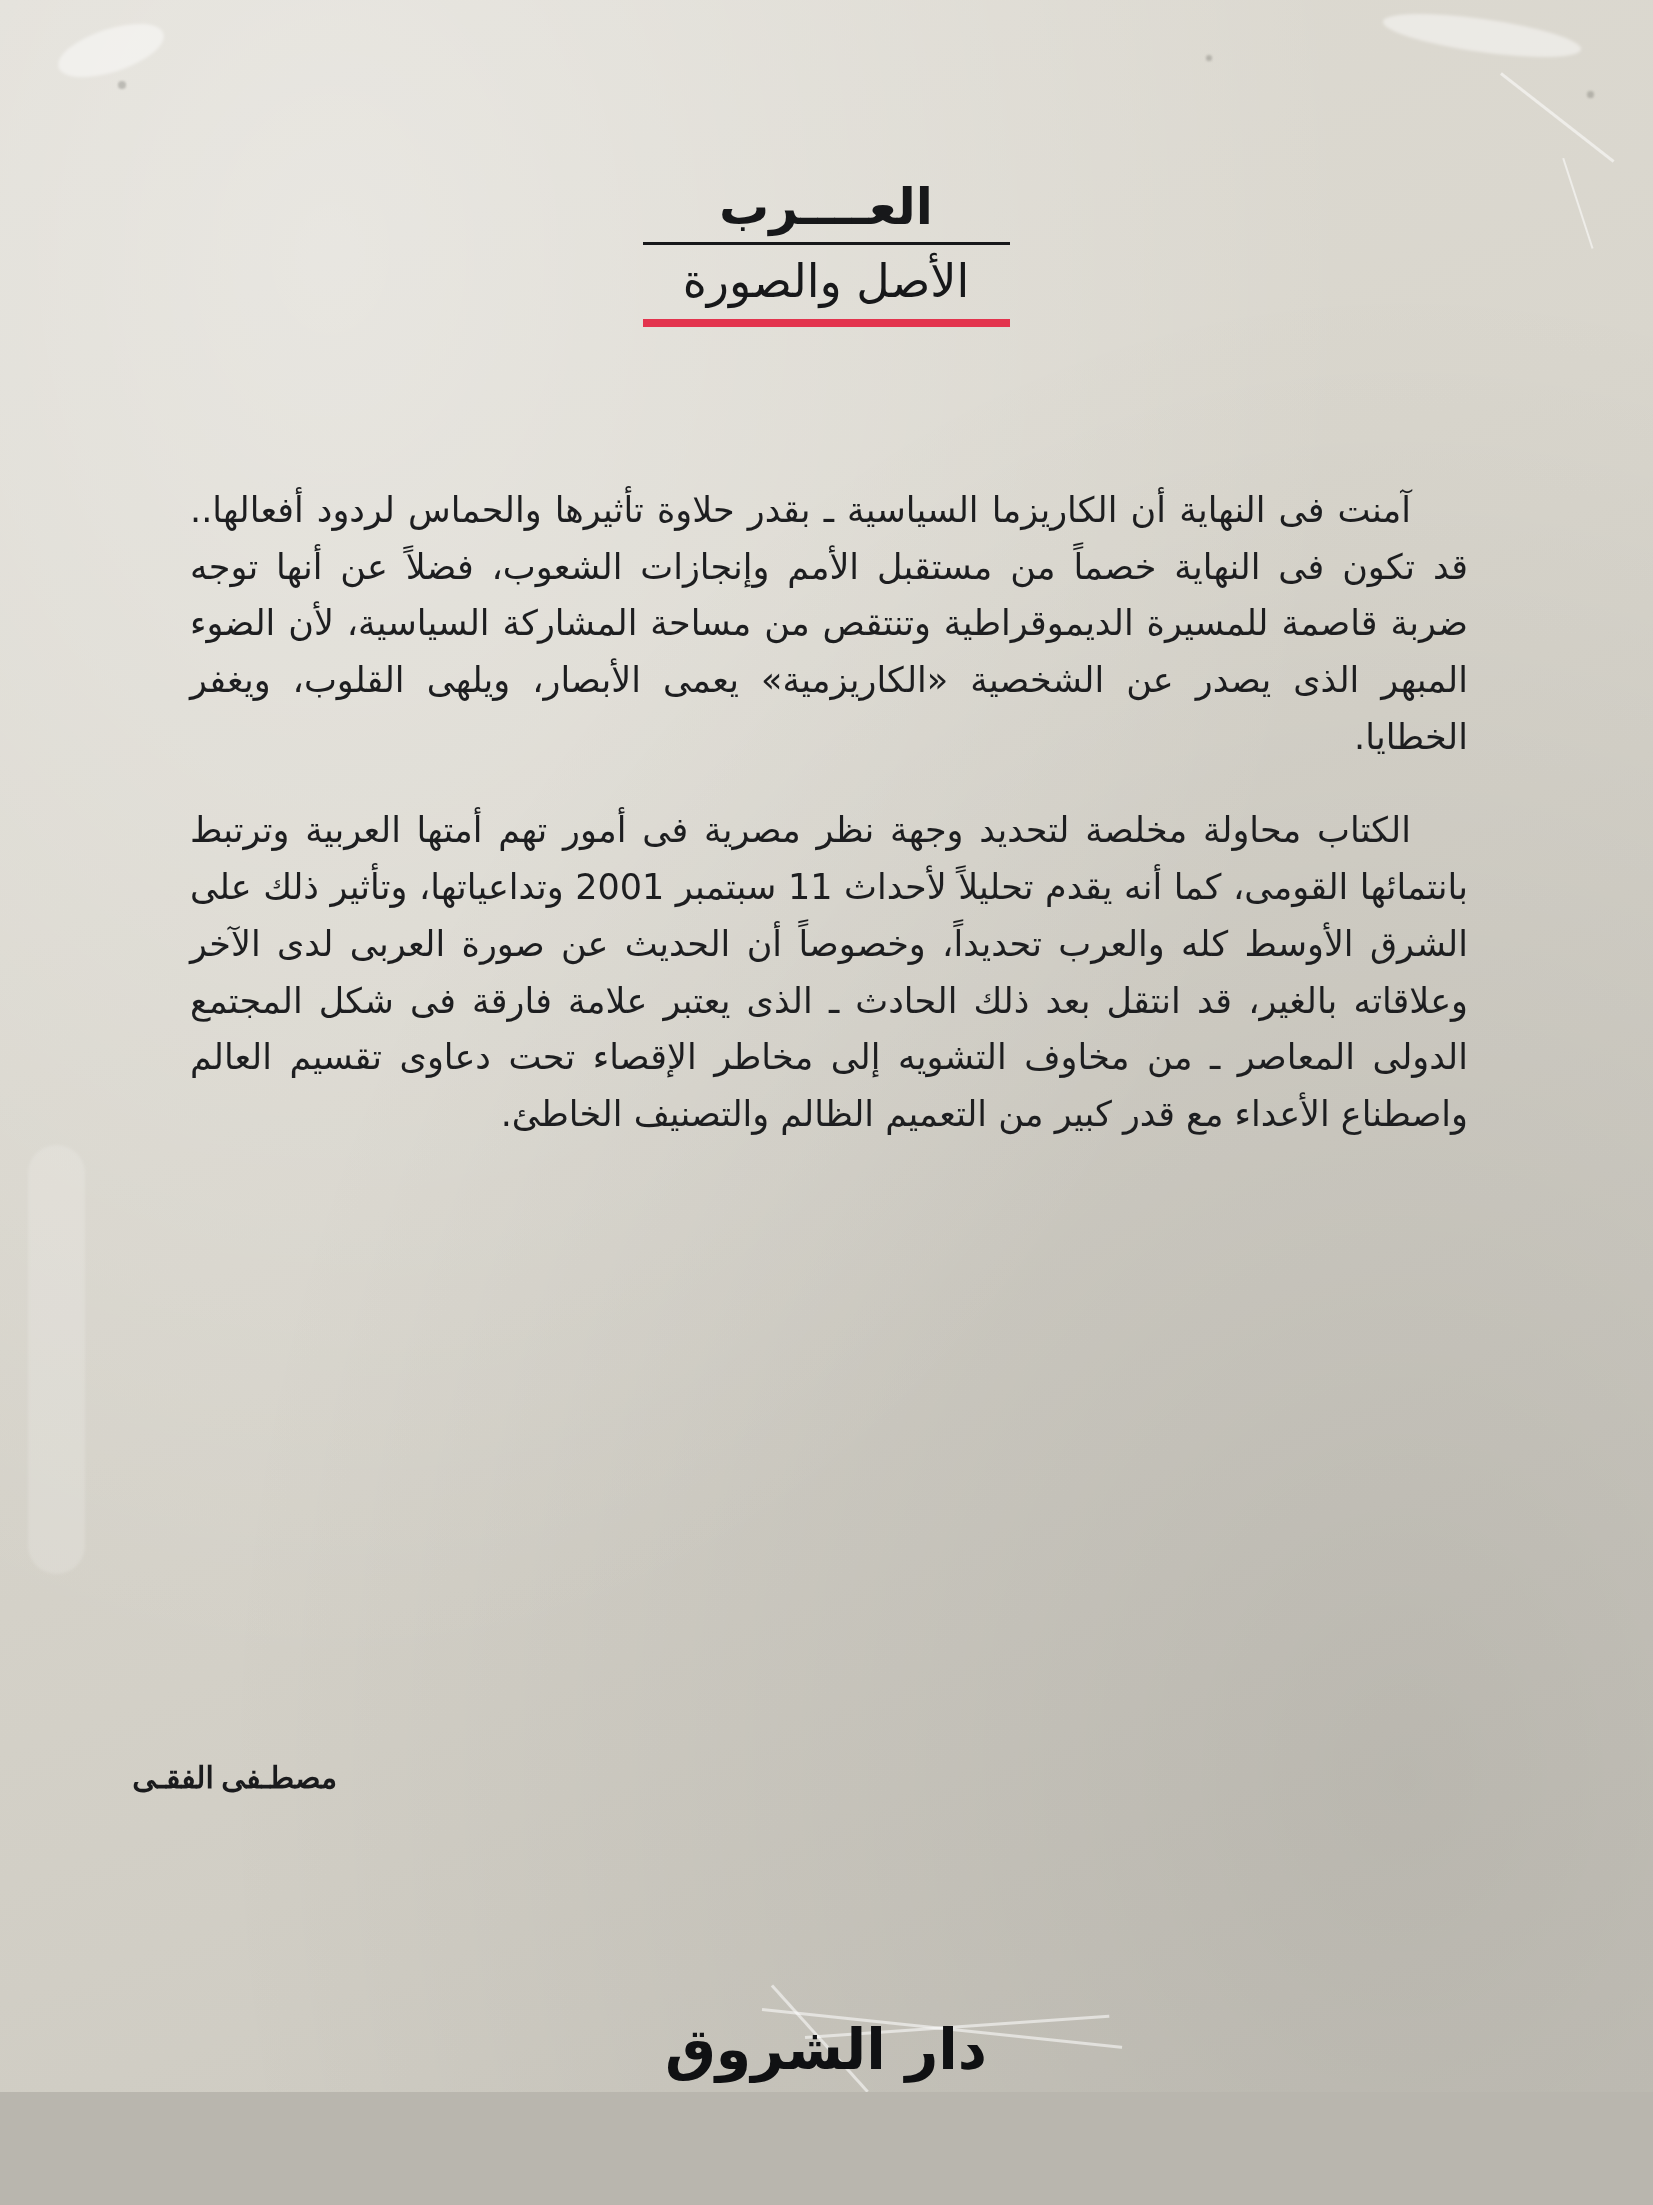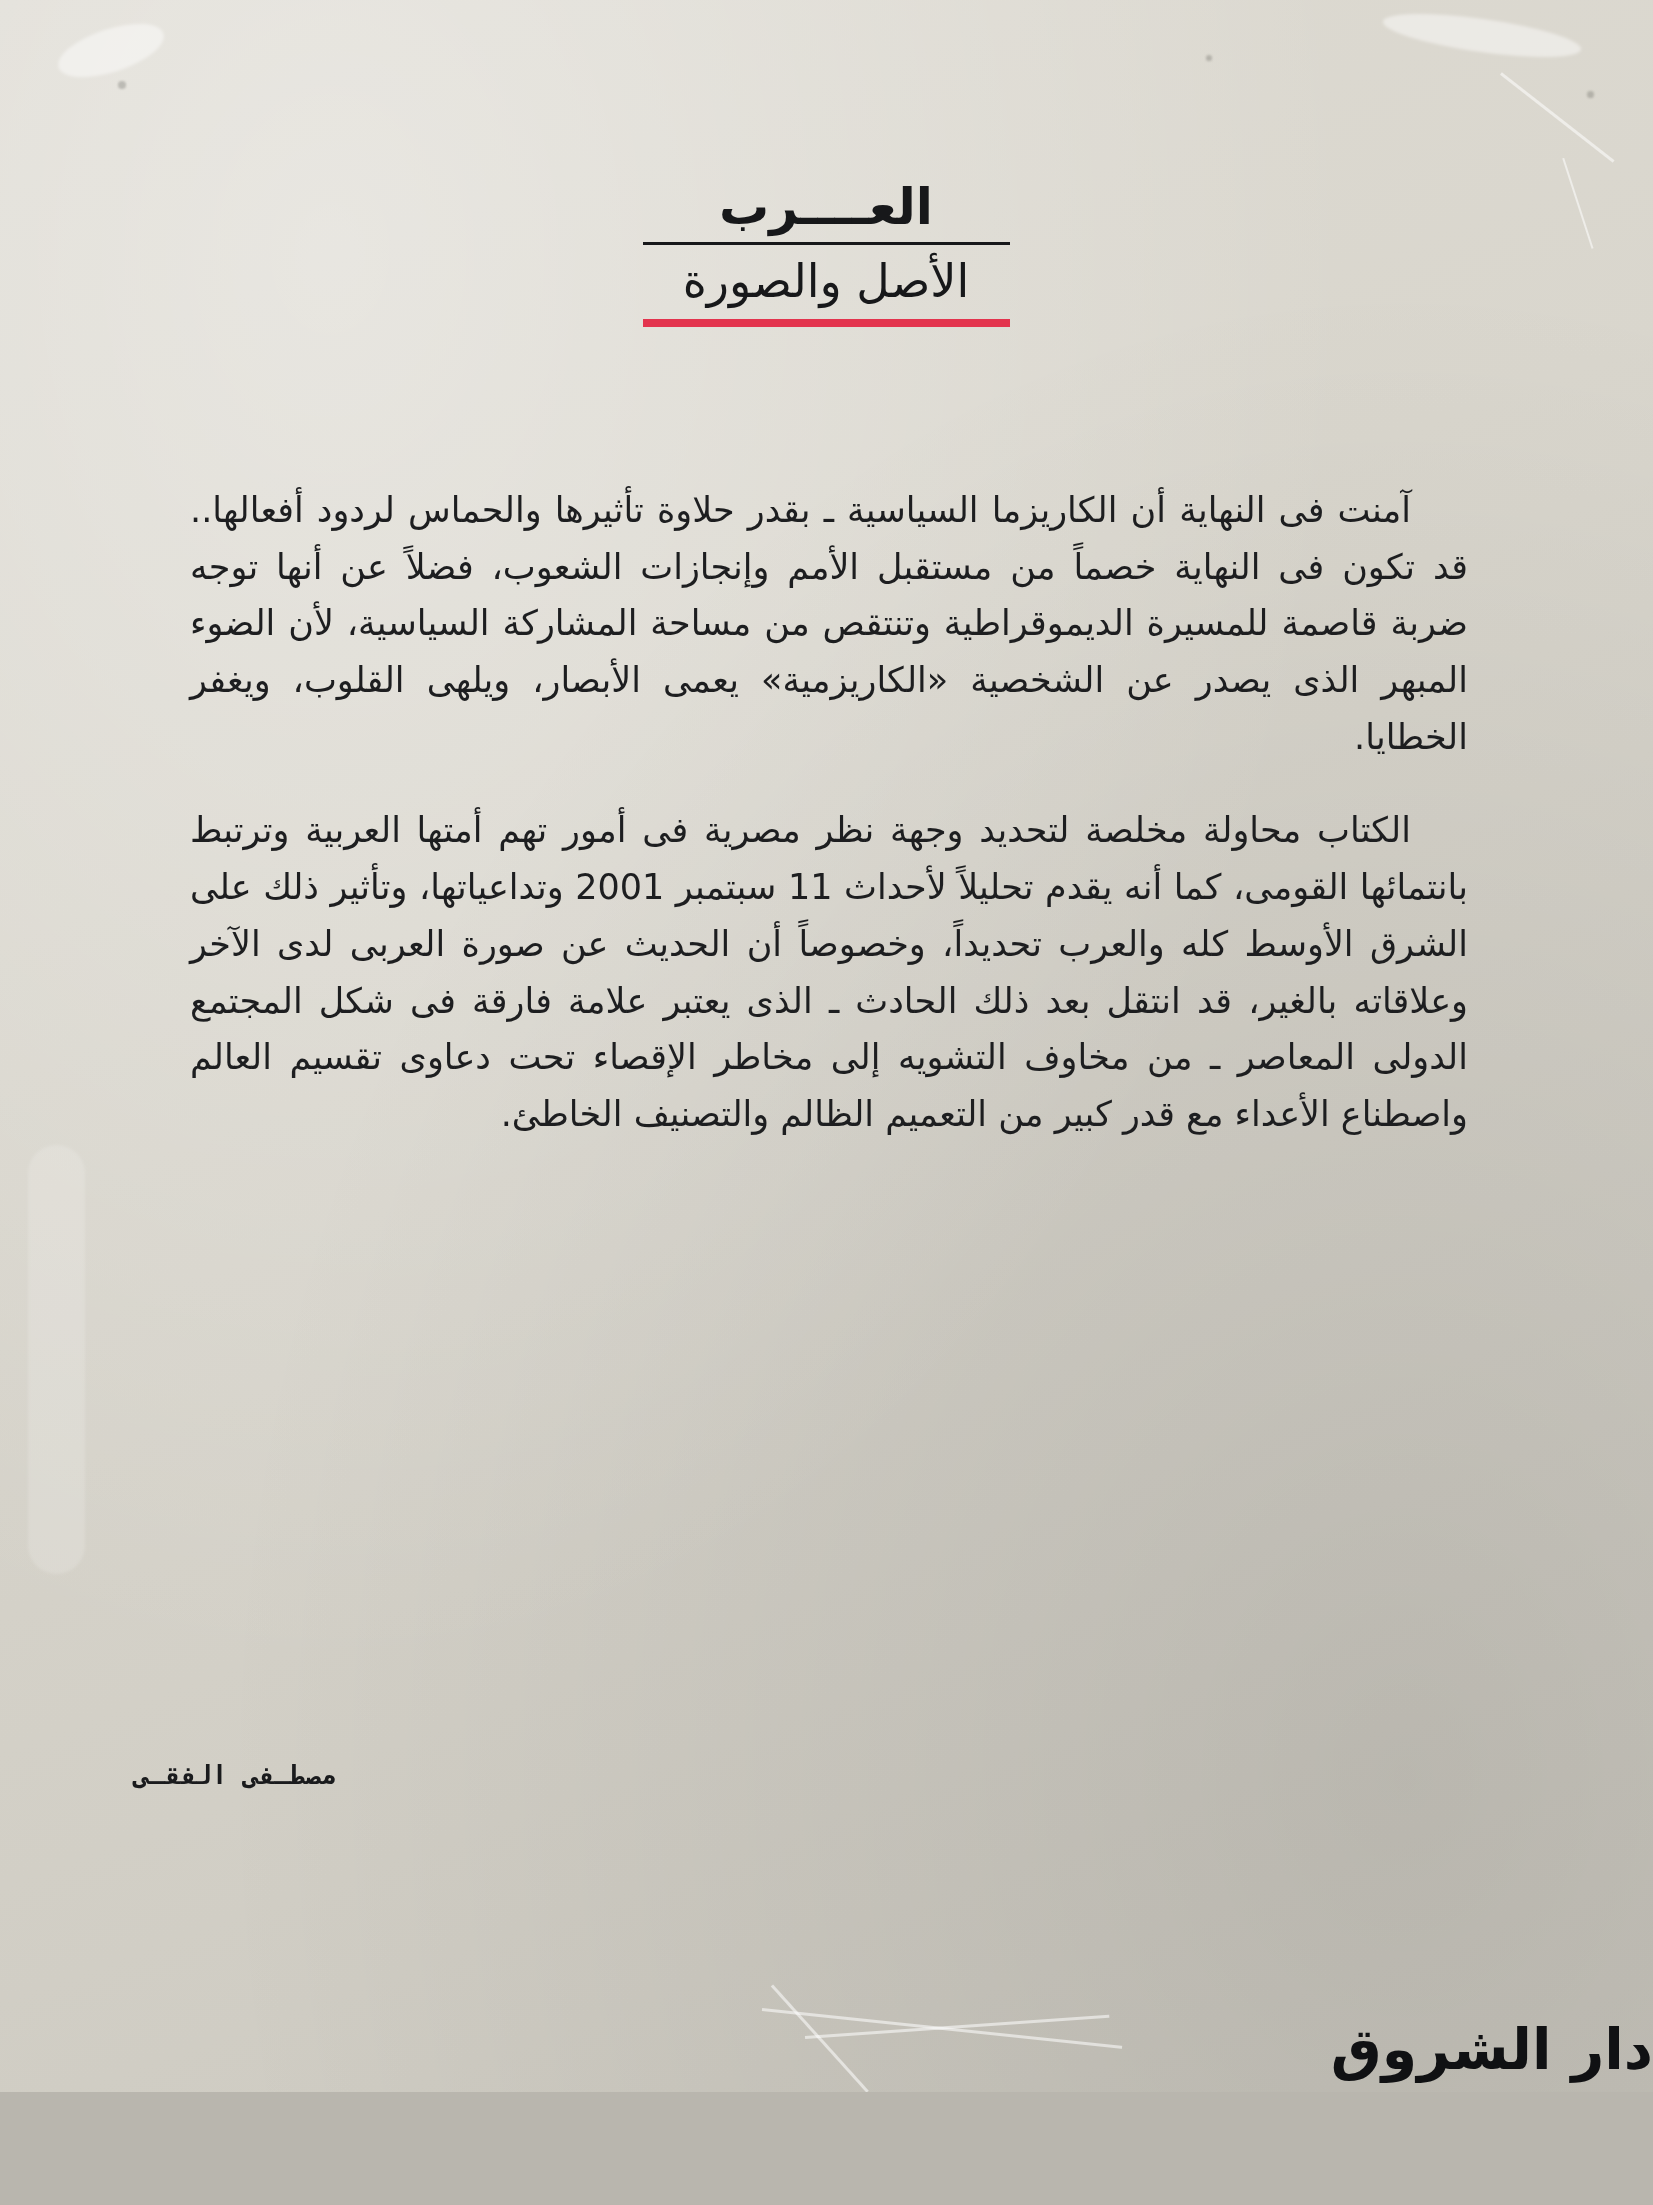--- a/index.html
+++ b/index.html
@@ -103,34 +103,35 @@
   }
   .para.second {
     text-indent: 57px;
   }
 
   
   .signature {
     position: absolute;
     top: 1760px;
     right: 1316px;
-    font-family: Liberation Mono, monospace;
+    font-family: Liberation Serif, serif;
     font-weight: 700;
-    font-size: 26px;
+    font-size: 30px;
     letter-spacing: 1.9px;
     color: #1a1b1d;
     white-space: nowrap;
   }
 
   
   .publisher {
     position: absolute;
     bottom: 14.3px;
     left: 0;
     right: 0;
+    text-align: center;
   }
   .publisher-name {
     font-family: "DejaVu Sans", sans-serif;
     font-weight: 700;
     font-size: 57px;
     color: #101113;
     display: block;
     line-height: 1;
   }
   .publisher-sub {

